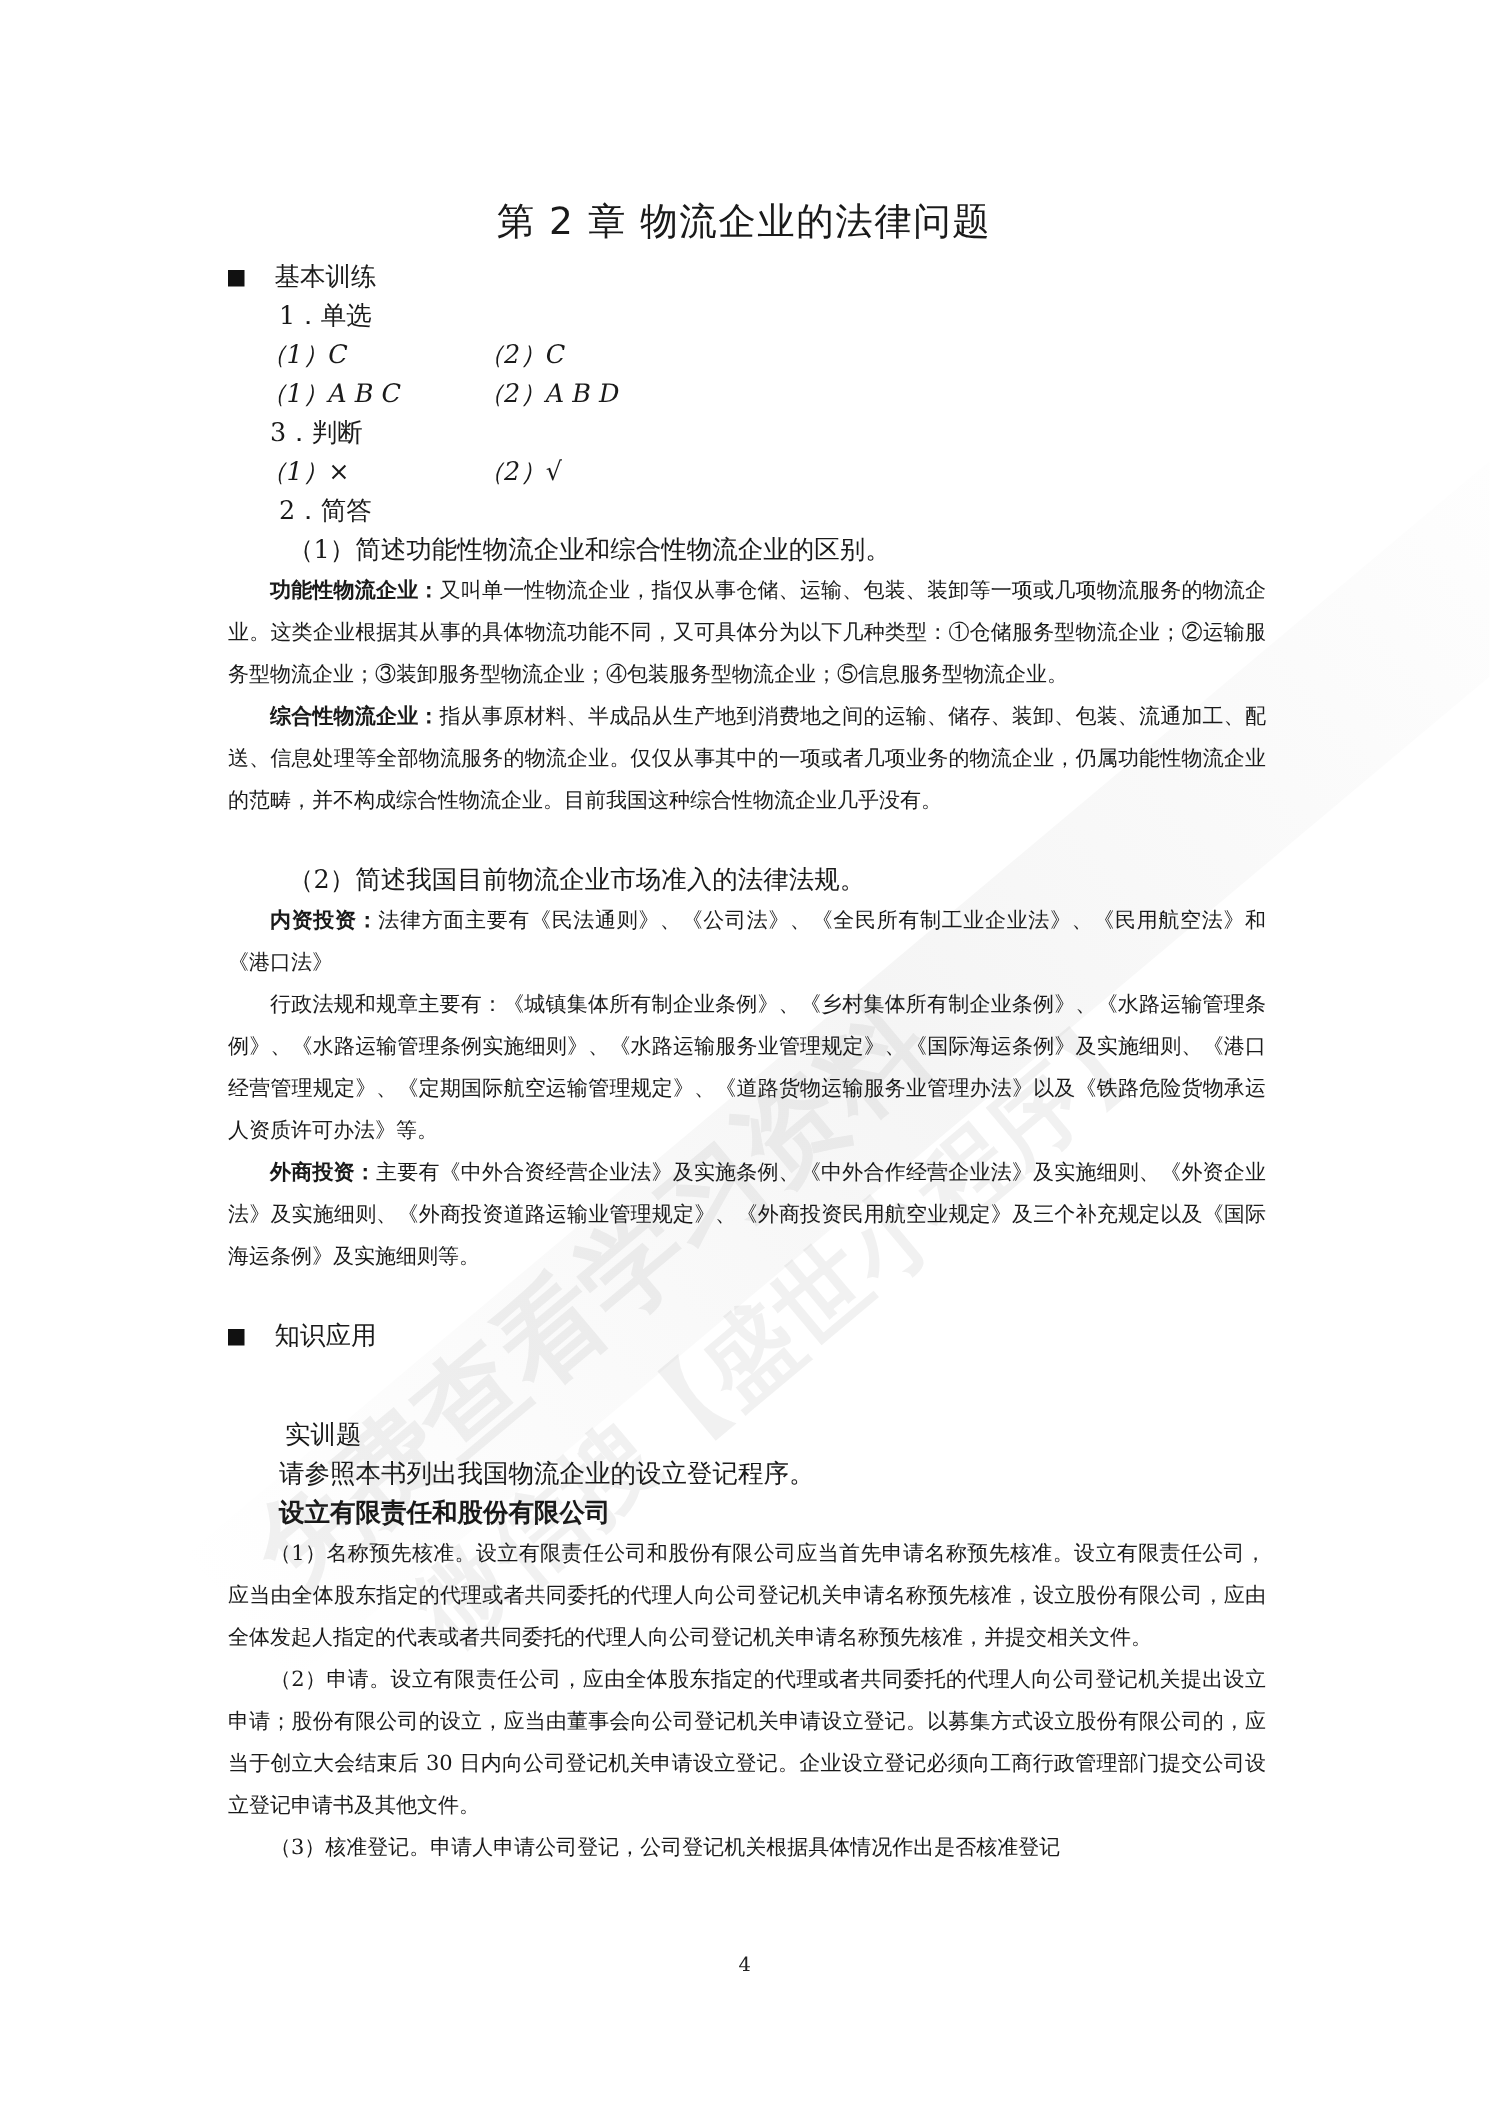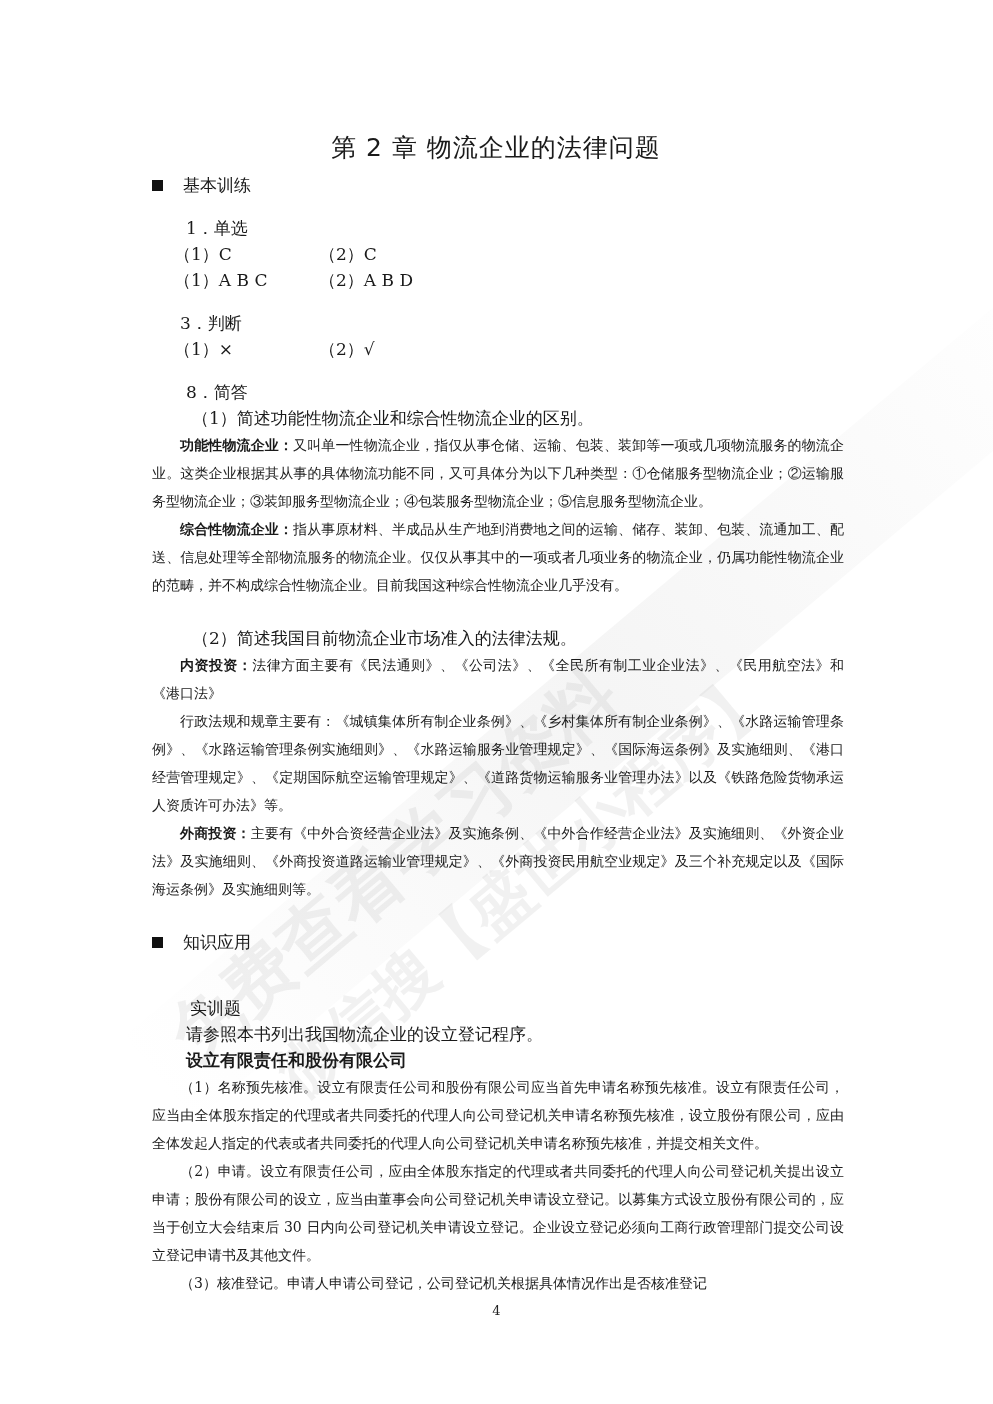--- a/index.html
+++ b/index.html
@@ -71,24 +71,24 @@
       align-items: center;
     }
     .bullet-square {
       display: inline-block;
       width: 11px;
       height: 11px;
       background: #111;
       margin-right: 20px;
       margin-left: 0px;
     }
-    .l1 { padding-left: 34px; margin-top: 17px; }
+    .l1 { padding-left: 34px; }
     .l0 { padding-left: 22px; }
     .l2 { padding-left: 40px; }
-    .answer-row { display: flex; }
+    .answer-row { display: flex; font-style: italic; }
     .answer-row .col1 { width: 145px; }
     .bold { font-weight: bold; font-family: "DejaVu Sans", sans-serif; }
     .spacer { height: 26px; }
     .page-number {
       position: absolute;
       top: 1303px;
       left: 0;
       width: 993px;
       text-align: center;
       font-size: 13px;
@@ -124,21 +124,21 @@
     <span class="col1">（1）A B C</span>
     <span>（2）A B D</span>
   </div>
 
   <div class="line l1" style="padding-left:28px;">3．判断</div>
   <div class="line l0 answer-row">
     <span class="col1">（1）×</span>
     <span>（2）√</span>
   </div>
 
-  <div class="line l1">8．简答</div>
+  <div class="line l1">2．简答</div>
 
   <div class="line l2">（1）简述功能性物流企业和综合性物流企业的区别。</div>
 
   <div class="para indent">
     <span class="bold">功能性物流企业：</span><span>又叫单一性物流企业，指仅从事仓储、运输、包装、装卸等一项或几项物流服务的物流企业。这类企业根据其从事的具体物流功能不同，又可具体分为以下几种类型：①仓储服务型物流企业；②运输服务型物流企业；③装卸服务型物流企业；④包装服务型物流企业；⑤信息服务型物流企业。</span>
   </div>
 
   <div class="para indent">
     <span class="bold">综合性物流企业：</span><span>指从事原材料、半成品从生产地到消费地之间的运输、储存、装卸、包装、流通加工、配送、信息处理等全部物流服务的物流企业。仅仅从事其中的一项或者几项业务的物流企业，仍属功能性物流企业的范畴，并不构成综合性物流企业。目前我国这种综合性物流企业几乎没有。</span>
   </div>

